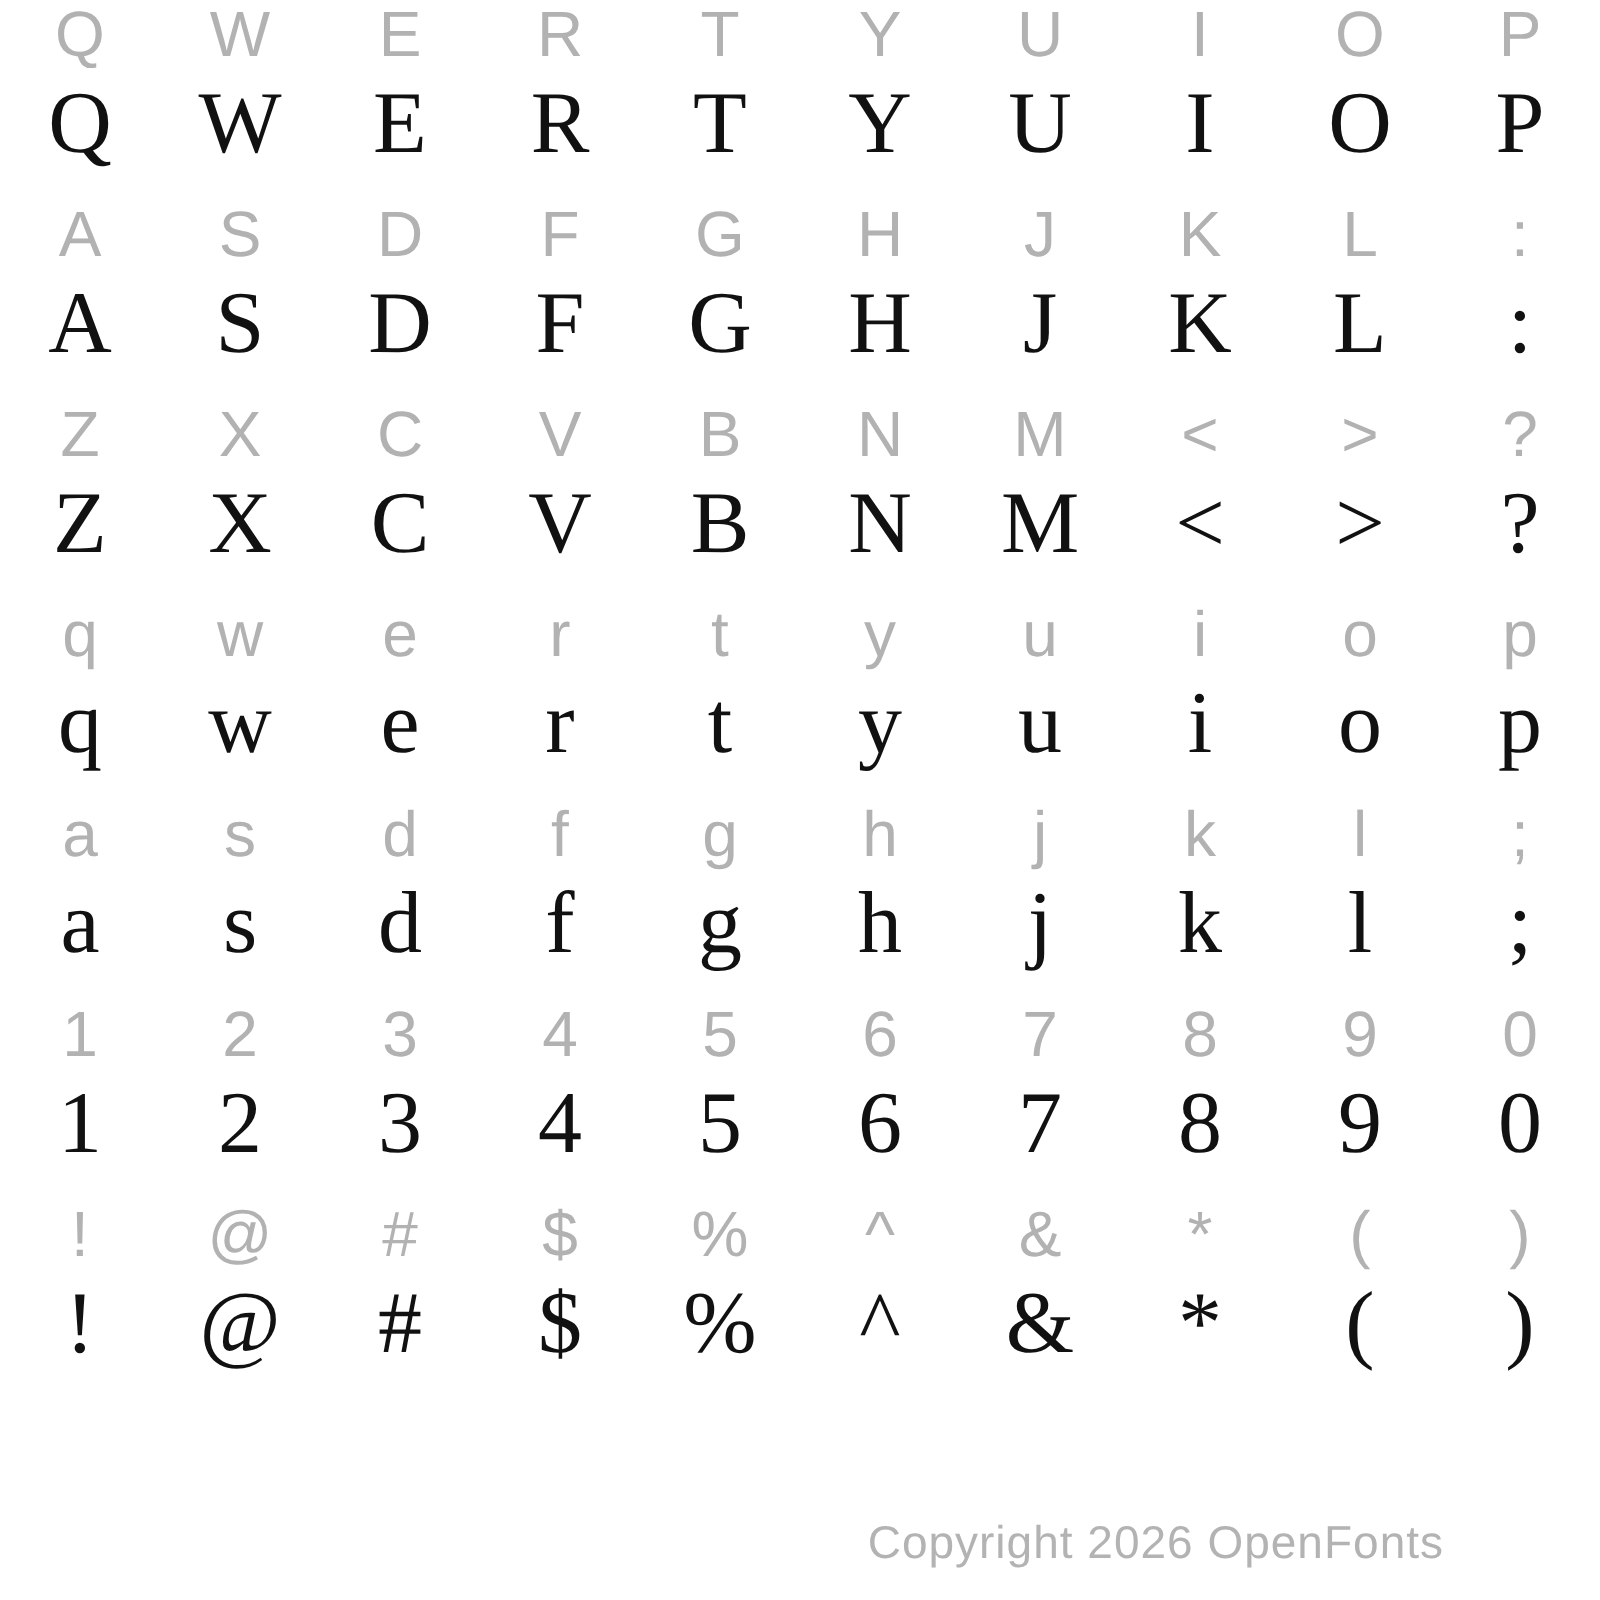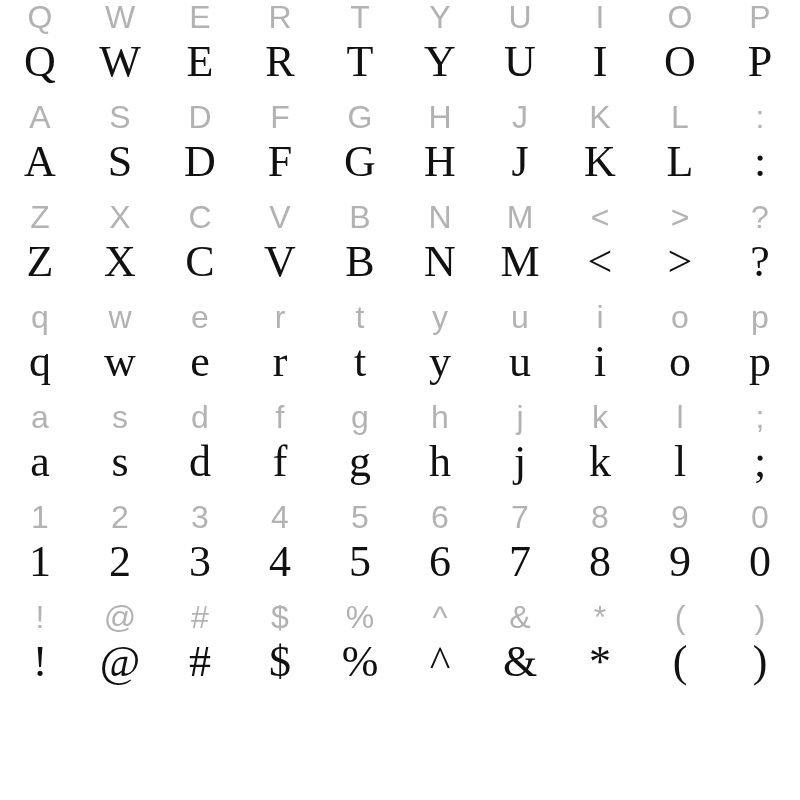--- a/index.html
+++ b/index.html
@@ -353,13 +353,14 @@
         <div class="char-cell">
           <span class="glyph reference">(</span>
           <span class="glyph specimen">(</span>
         </div>
         <div class="char-cell">
           <span class="glyph reference">)</span>
           <span class="glyph specimen">)</span>
         </div>
       </div>
     </section>
+  <footer class="copyright">Copyright 2026 OpenFonts</footer>
 </main>
 
 </body></html>

